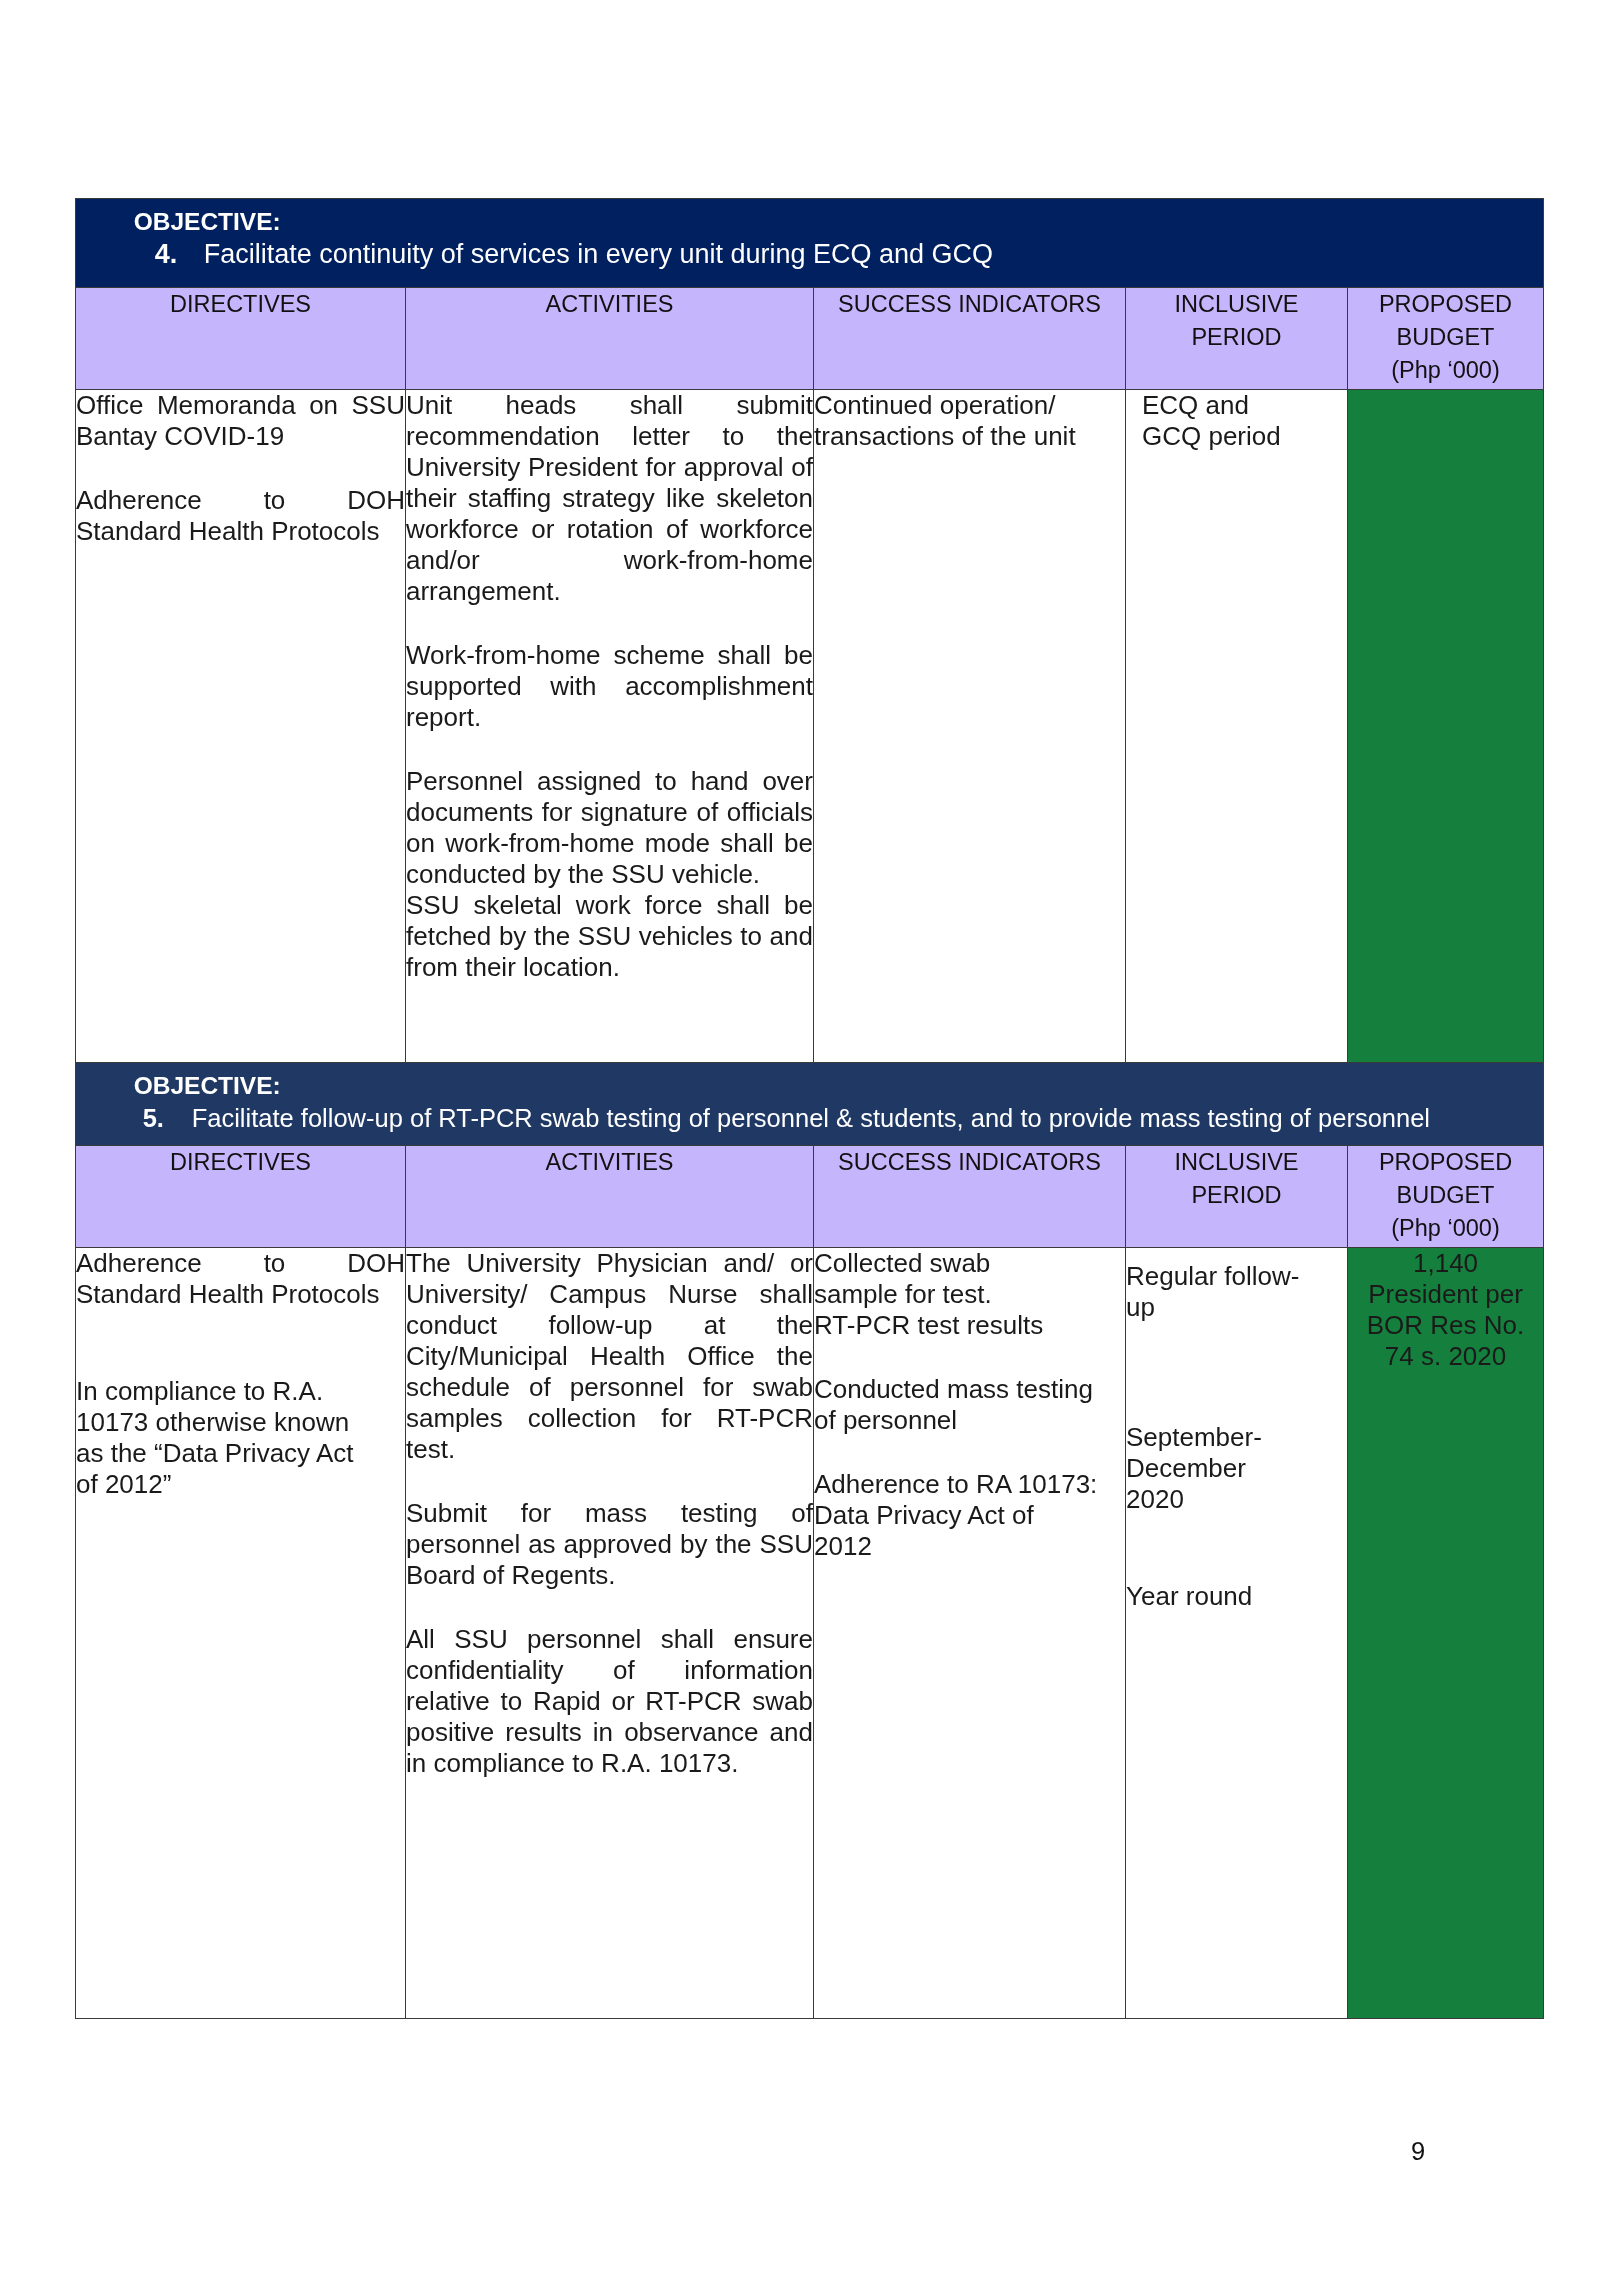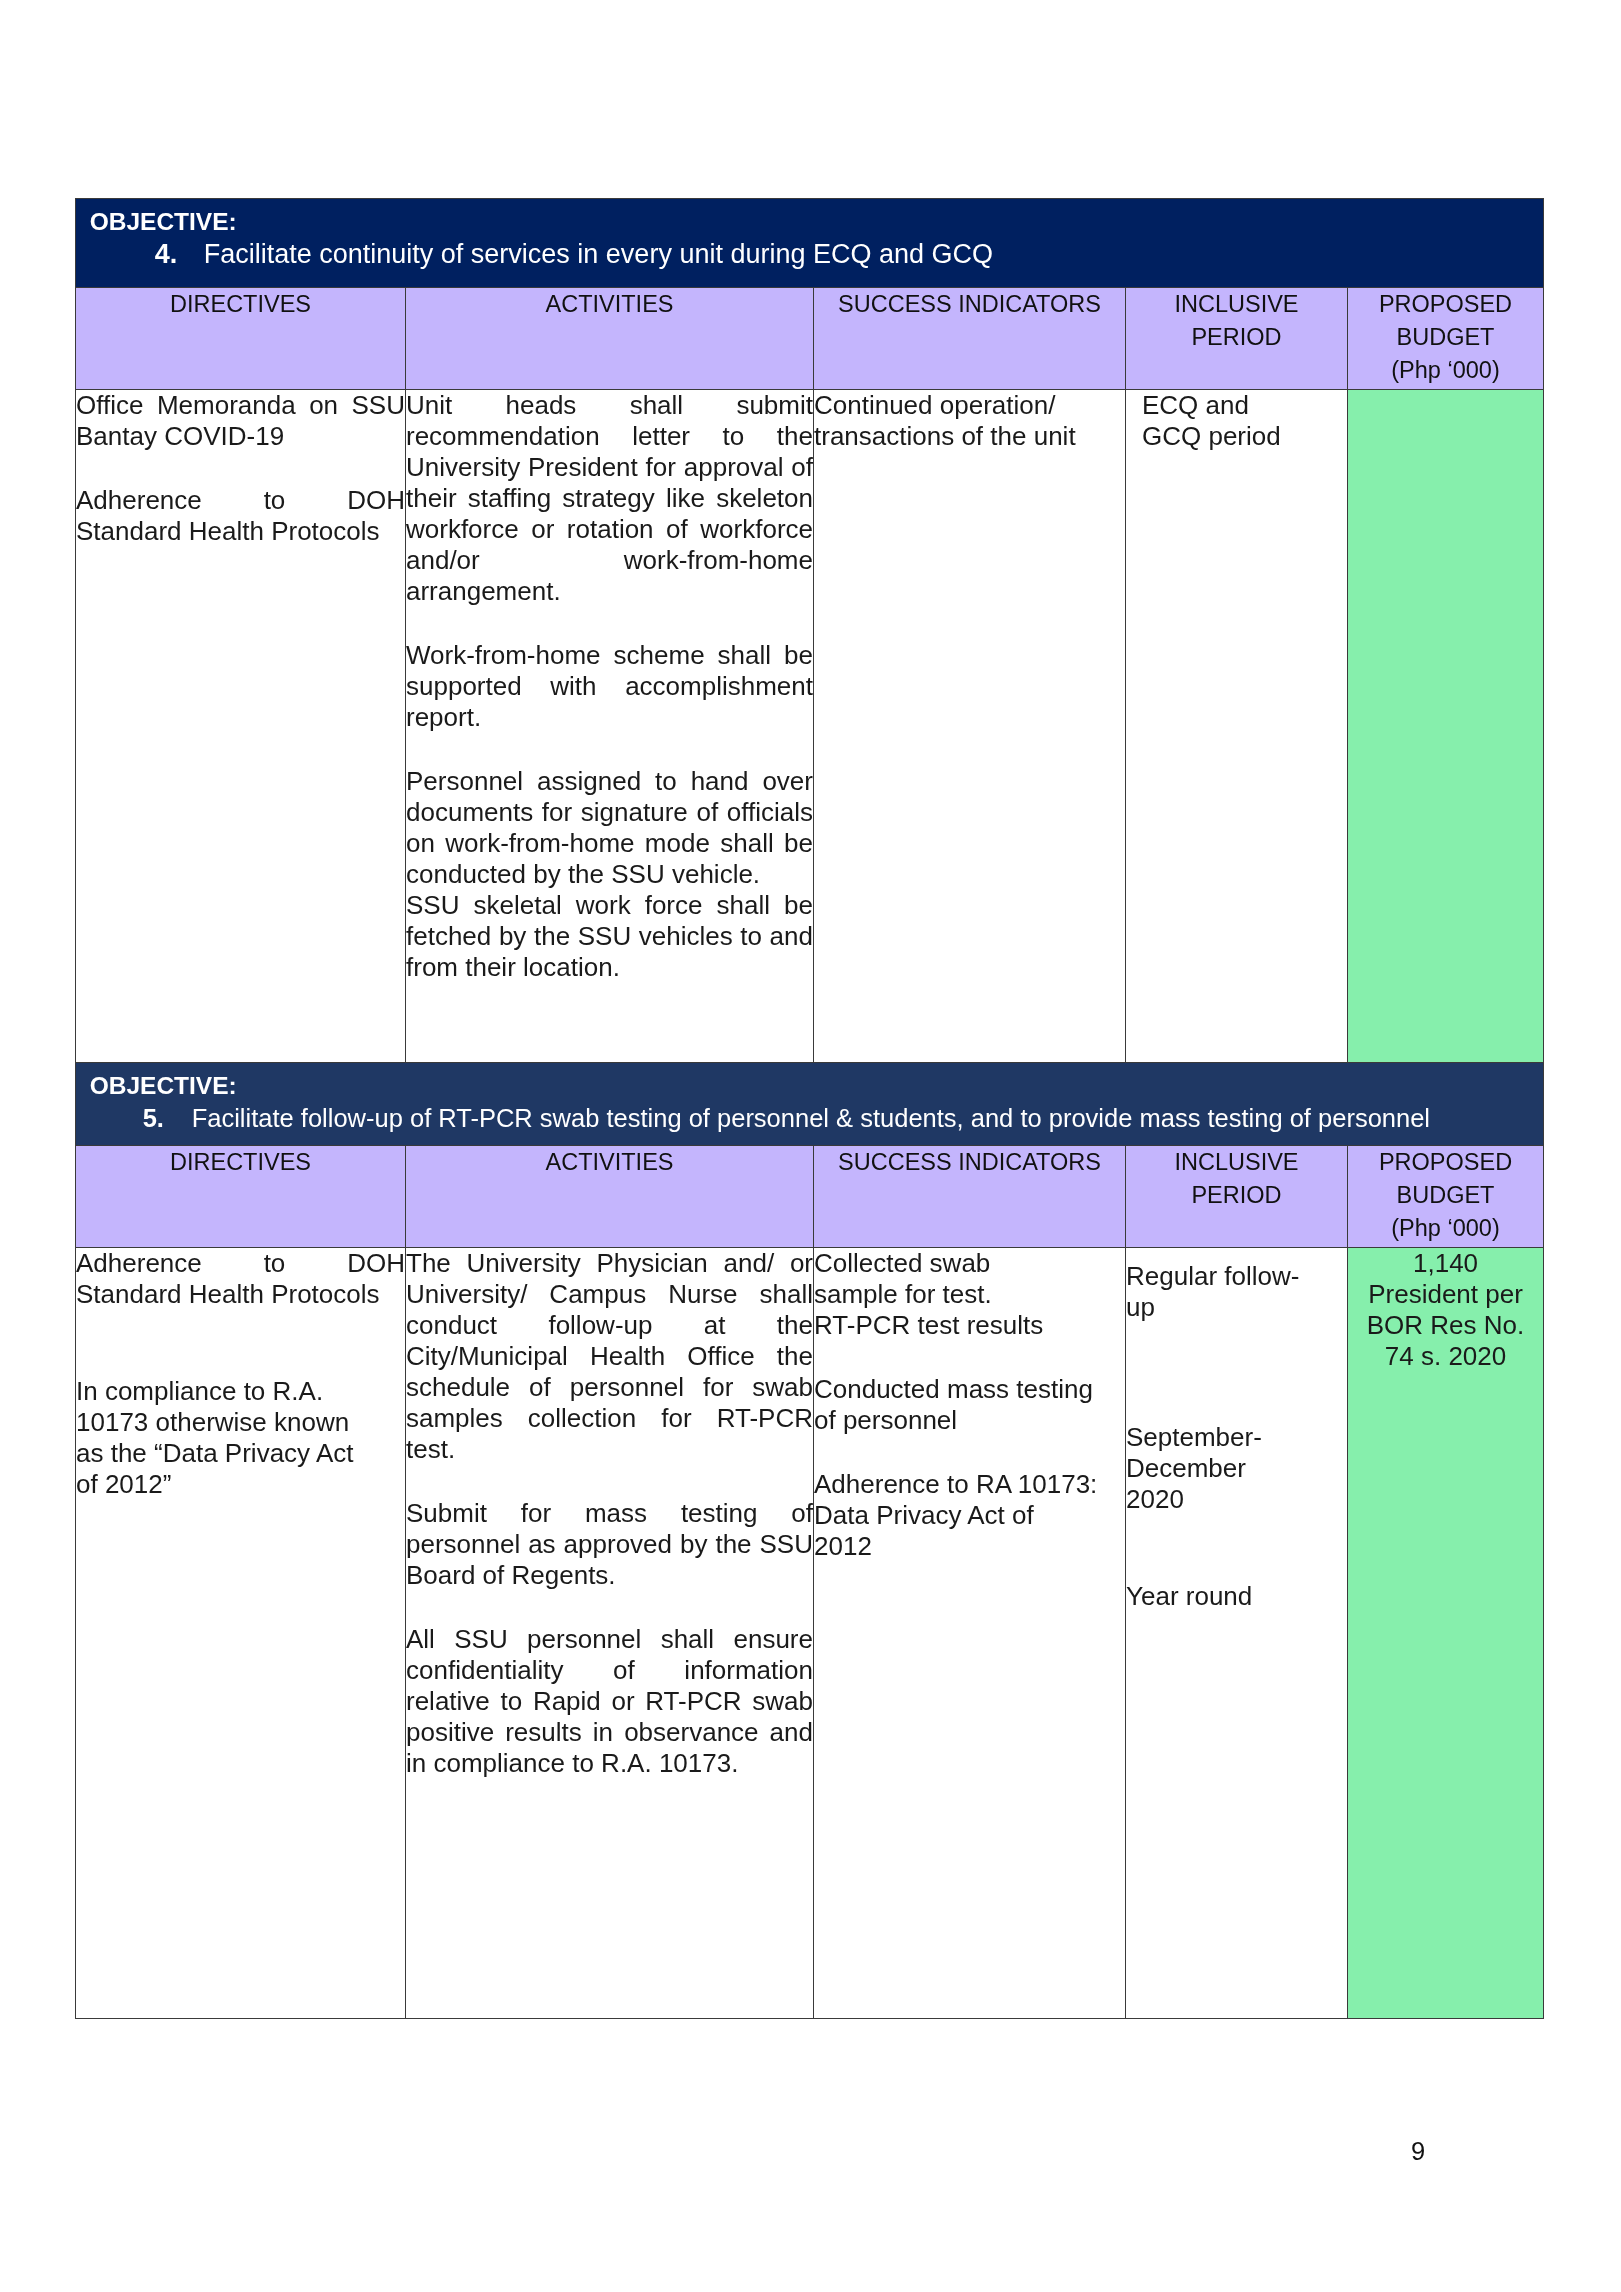--- a/index.html
+++ b/index.html
@@ -6,31 +6,31 @@
     body { width: 1621px; height: 2293px; position: relative; overflow: hidden;
            font-family: "Liberation Sans", sans-serif; color: #1a1a1a; }
     .page { position: absolute; left: 0; top: 0; width: 1621px; height: 2293px; }
 
     table.obj { position: absolute; left: 75px; width: 1467px; border-collapse: collapse; table-layout: fixed; }
     table.obj td, table.obj th { border: 1.5px solid #3a3a3a; vertical-align: top; padding: 0; }
 
     .obj-head { color: #ffffff; padding: 7.8px 13.7px 0 13.7px !important; }
     .obj-head.dark { background: #002060; }
     .obj-head.med { background: #1f3864; }
-    .obj-label { font-weight: bold; font-size: 24.5px; line-height: 29px; display: block; }
+    .obj-label { font-weight: bold; font-size: 24.5px; line-height: 29px; display: block; margin-left: 44px; }
     .obj-line { font-size: 27px; line-height: 37px; display: block; padding-left: 65px; padding-bottom: 5.9px; white-space: nowrap; }
     .obj-num { font-weight: bold; display: inline-block; width: 49px; }
 
     th.colh { font-weight: normal; font-size: 23.5px; line-height: 33px; text-align: center; vertical-align: middle;
               background: #c4b5fd; color: #111; }
     th.colh.budget { background: #c4b5fd; }
 
     td.cell { font-size: 26px; line-height: 31px; padding: 2px 13.7px 9.8px 13.7px; }
     td.cell.just { text-align: justify; }
-    td.cell.budget { background: #86efac; text-align: center; }
+    td.cell.budget { background: #15803d; text-align: center; }
     .para { display: block; }
     .gap { display: block; height: 33px; }
     .pageno { position: absolute; left: 1411px; top: 2137px; font-size: 25.5px; color: #111; }
   </style>
 </head>
 <body>
 
 <div class="page">
 
   <table class="obj" style="top:198px;">

